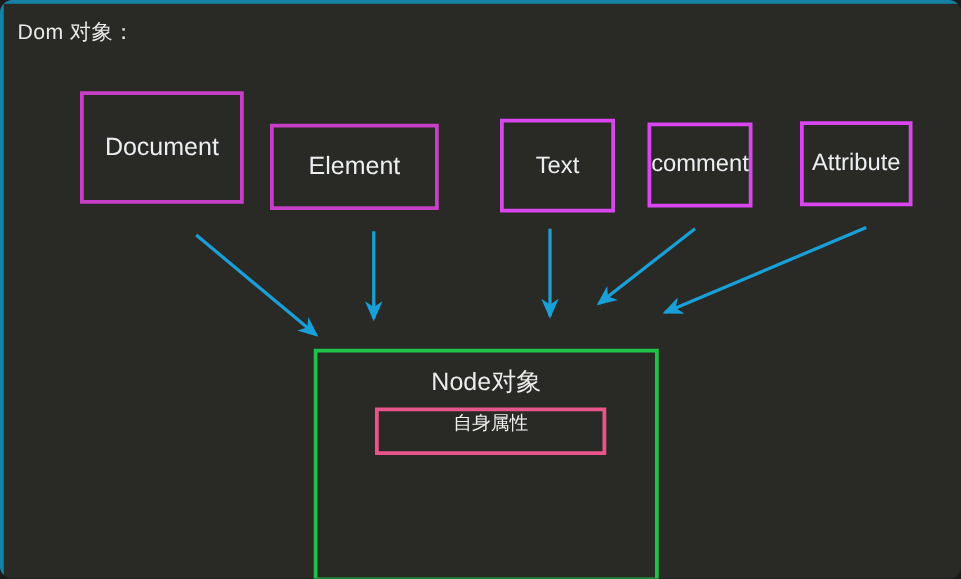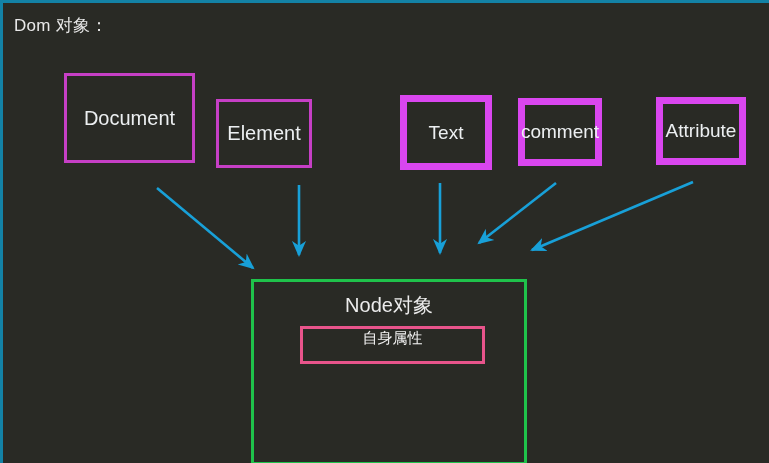--- a/index.html
+++ b/index.html
@@ -8,20 +8,21 @@
     background: #1b1b1b;
   }
   #canvas {
     position: relative;
     width: 769px;
     height: 463px;
     background: #292a25;
     overflow: hidden;
     font-family: "Liberation Sans", "DejaVu Sans", sans-serif;
     box-sizing: border-box;
+    border-radius: 10px;
   }
   
   .edge-top {
     position: absolute;
     left: 0; top: 0;
     width: 769px; height: 3px;
     background: #1382a6;
   }
   .edge-left {
     position: absolute;
@@ -46,21 +47,21 @@
     justify-content: center;
     color: #eceff1;
     background: transparent;
     white-space: nowrap;
   }
   .purple {
     border: 3px solid #c63fc6;
     font-size: 20px;
   }
   .orange {
-    border: 7px solid #d946ef;
+    border: 3px solid #d946ef;
     font-size: 19px;
   }
   .overflow-label {
     overflow: visible;
   }
   .green-panel {
     position: absolute;
     box-sizing: border-box;
     border: 3px solid #1fc24b;
     background: transparent;
@@ -126,33 +127,33 @@
       <line x1="556" y1="183" x2="479" y2="243"></line>
       <line x1="693" y1="182" x2="532" y2="250"></line>
     </g>
   </svg>
 
 
   <div class="node-box purple" style="left:64px; top:73px; width:131px; height:90px;">
     <span>Document</span>
   </div>
 
-  <div class="node-box purple" style="left:216px; top:99px; width:96px; height:69px;">
+  <div class="node-box purple" style="left:216px; top:99px; width:135px; height:69px;">
     <span>Element</span>
   </div>
 
   <div class="node-box orange" style="left:400px; top:95px; width:92px; height:75px;">
     <span>Text</span>
   </div>
 
   <div class="node-box orange overflow-label" style="left:518px; top:98px; width:84px; height:68px;">
     <span>comment</span>
   </div>
 
-  <div class="node-box orange" style="left:656px; top:97px; width:90px; height:68px;">
+  <div class="node-box orange" style="left:640px; top:97px; width:90px; height:68px;">
     <span>Attribute</span>
   </div>
 
   <div class="green-panel" style="left:251px; top:279px; width:276px; height:186px;">
     <div class="green-title">Node对象</div>
 
     <div class="pink-box" style="left:46px; top:44px; width:185px; height:38px;">
       <span>自身属性</span>
     </div>
 

